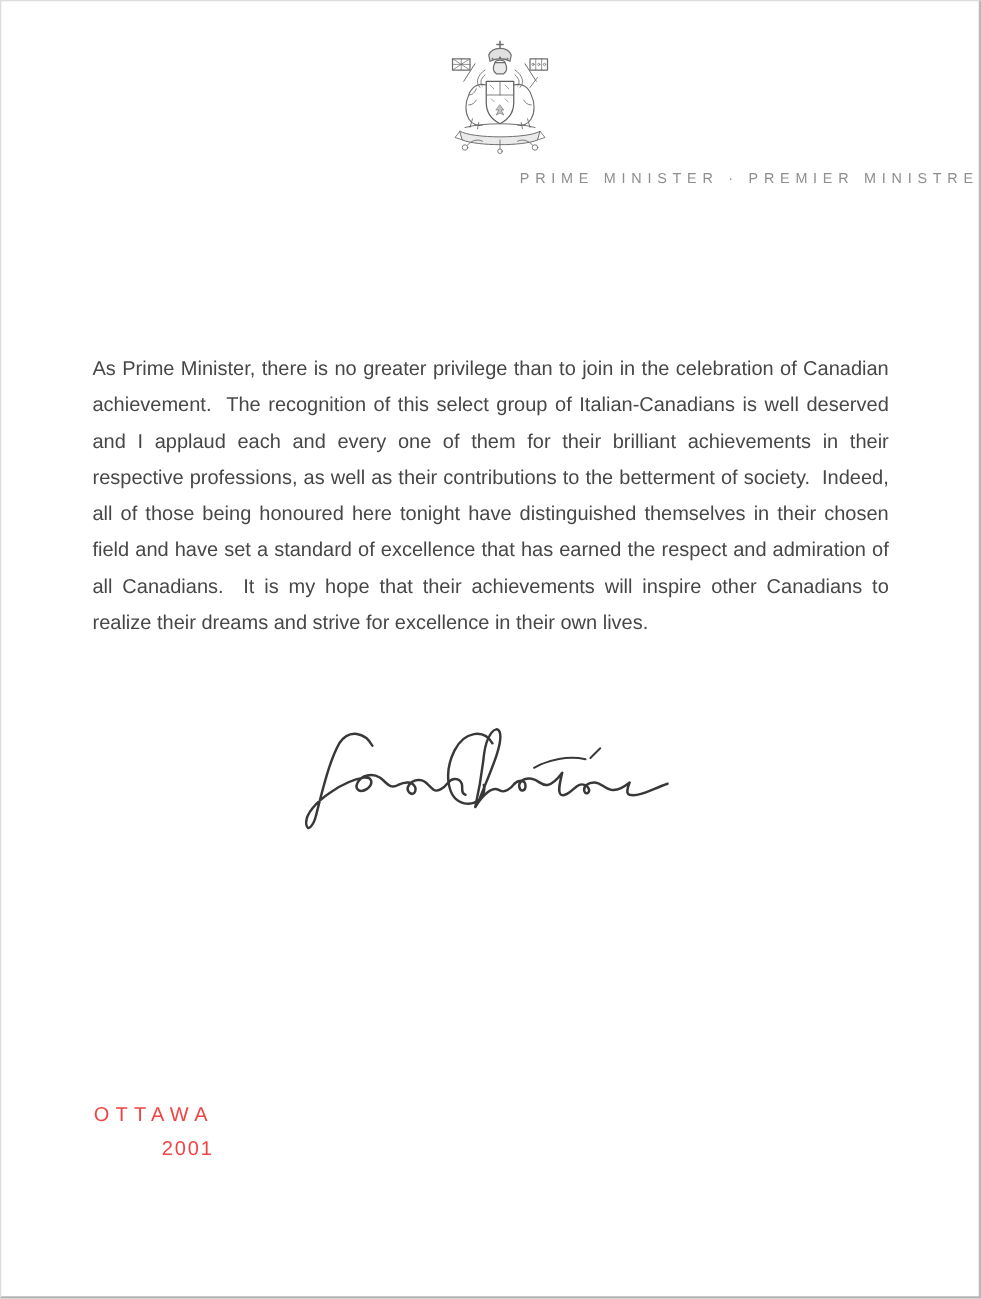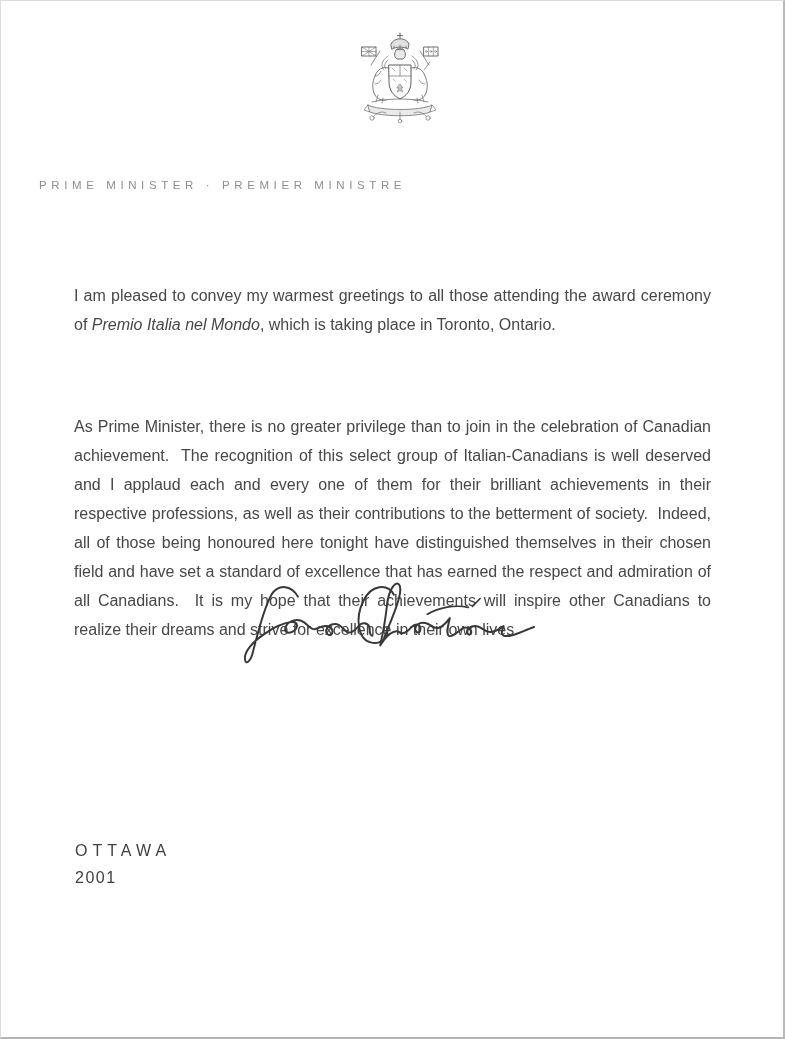--- a/index.html
+++ b/index.html
@@ -21,27 +21,26 @@
     top: 31px;
     left: 357px;
     width: 84px;
     height: 94px;
   }
   .lh-title {
     position: absolute;
     top: 136px;
     left: 0;
     right: 0;
-    text-align: left;
+    text-align: right;
     padding-left: 38px;
     font-size: 11.5px;
     font-weight: 400;
     letter-spacing: 4.6px;
     color: #8e8e8e;
-    margin-top: 42px;
   }
   .letter-body {
     position: absolute;
     top: 222px;
     left: 73px;
     width: 637px;
     font-size: 16px;
     line-height: 29px;
     text-align: justify;
     white-space: pre-wrap;
@@ -53,25 +52,25 @@
     position: absolute;
     top: 580px;
     left: 243px;
     width: 294px;
     height: 90px;
   }
   .signature svg { width: 100%; height: 100%; }
   .footer {
     position: absolute;
     left: 74px;
-    top: 840px;
-    color: #404040;
+    top: 882px;
+    color: #ef4444;
   }
   .footer .city { font-size: 16px; letter-spacing: 5px; line-height: 20px; }
-  .footer .year { font-size: 16px; letter-spacing: 1.5px; line-height: 20px; margin-top: 7px; }
+  .footer .year { font-size: 16px; letter-spacing: 1.5px; line-height: 20px; margin-top: 7px; text-align: right; }
 </style>
 </head>
 <body>
 
 <div class="page">
 
   <svg class="crest" viewBox="0 0 84 94" aria-hidden="true">
     <g stroke="#6f6f6f" fill="none" stroke-width="1" stroke-linecap="round" stroke-linejoin="round">
 
       <path d="M 42,1 v 5 M 39.5,3.5 h 5" stroke-width="1.2"></path>
@@ -116,21 +115,20 @@
       <circle cx="70" cy="86" r="2.2" stroke-width="0.7"></circle>
       <path d="M 68,84 C 64,80 60,79 56,81" stroke-width="0.7"></path>
       <circle cx="42" cy="89" r="1.8" stroke-width="0.7"></circle>
       <path d="M 42,87 C 42,84 42,82 42,80" stroke-width="0.7"></path>
     </g>
   </svg>
 
   <div class="lh-title">PRIME MINISTER · PREMIER MINISTRE</div>
 
   <main class="letter-body">
-    <p><span>I am pleased to convey my warmest greetings to all those attending the award ceremony of </span><em>Premio Italia nel Mondo</em><span>, which is taking place in Toronto, Ontario.</span></p>
     <p>As Prime Minister, there is no greater privilege than to join in the celebration of Canadian achievement.  The recognition of this select group of Italian-Canadians is well deserved and I applaud each and every one of them for their brilliant achievements in their respective professions, as well as their contributions to the betterment of society.  Indeed, all of those being honoured here tonight have distinguished themselves in their chosen field and have set a standard of excellence that has earned the respect and admiration of all Canadians.  It is my hope that their achievements will inspire other Canadians to realize their dreams and strive for excellence in their own lives.</p>
   </main>
 
   <div class="signature">
     <svg viewBox="0 0 300 90" role="img" aria-label="Jean Chrétien">
       <g stroke="#383838" stroke-width="2" fill="none" stroke-linecap="round" stroke-linejoin="round">
 
         <path d="M 55,15 C 49,4 36,1 28,13 C 20,27 14,52 9,72 C 7,80 2,86 1,79 C 0,71 9,61 21,53 C 31,46 41,42 48,41 C 55,40 56,46 51,50 C 45,54 40,51 43,45 C 46,39 55,37 61,41 C 67,45 69,51 76,47 C 82,44 88,44 90,49 C 91,53 88,56 85,53 C 82,50 85,44 92,43 C 98,42 101,48 105,51 C 108,53 113,50 117,45 C 120,41 126,41 128,46 C 129,50 127,54 131,55"></path>
 
         <path d="M 153,13 C 146,1 130,3 122,19 C 113,37 116,59 130,62 C 140,64 148,56 146,47"></path>

